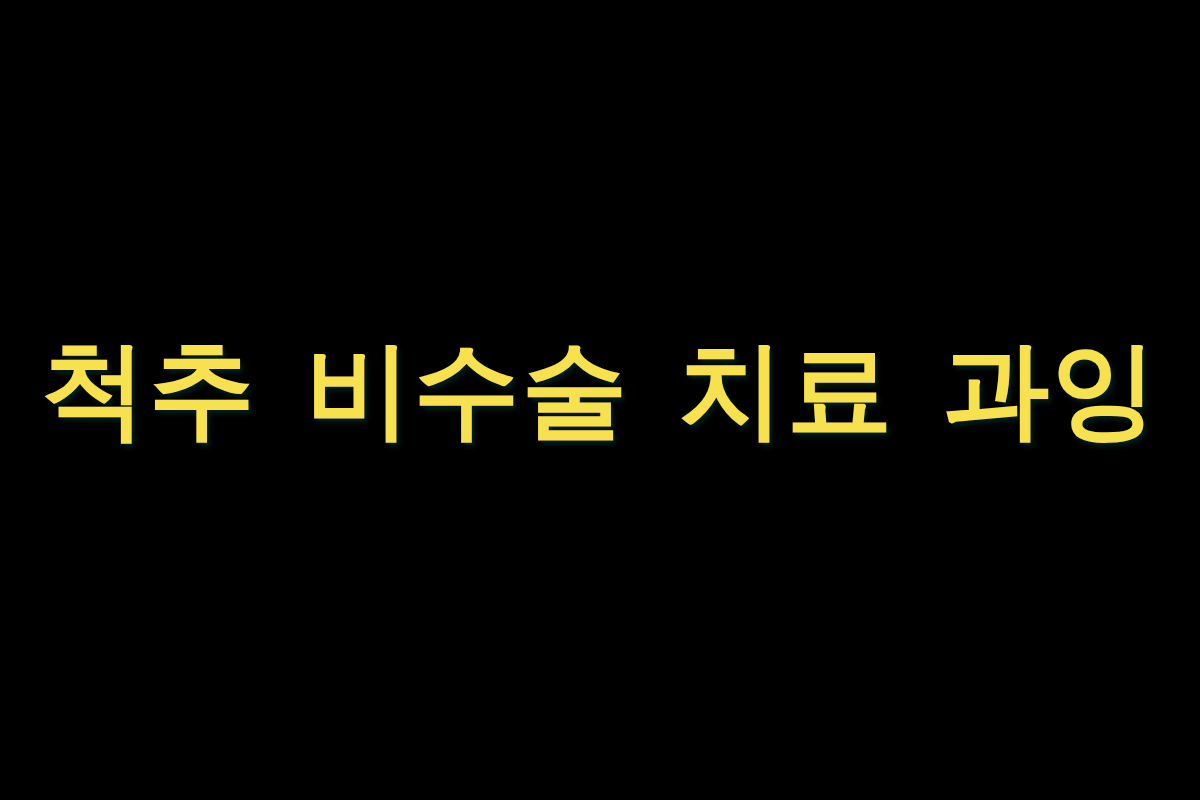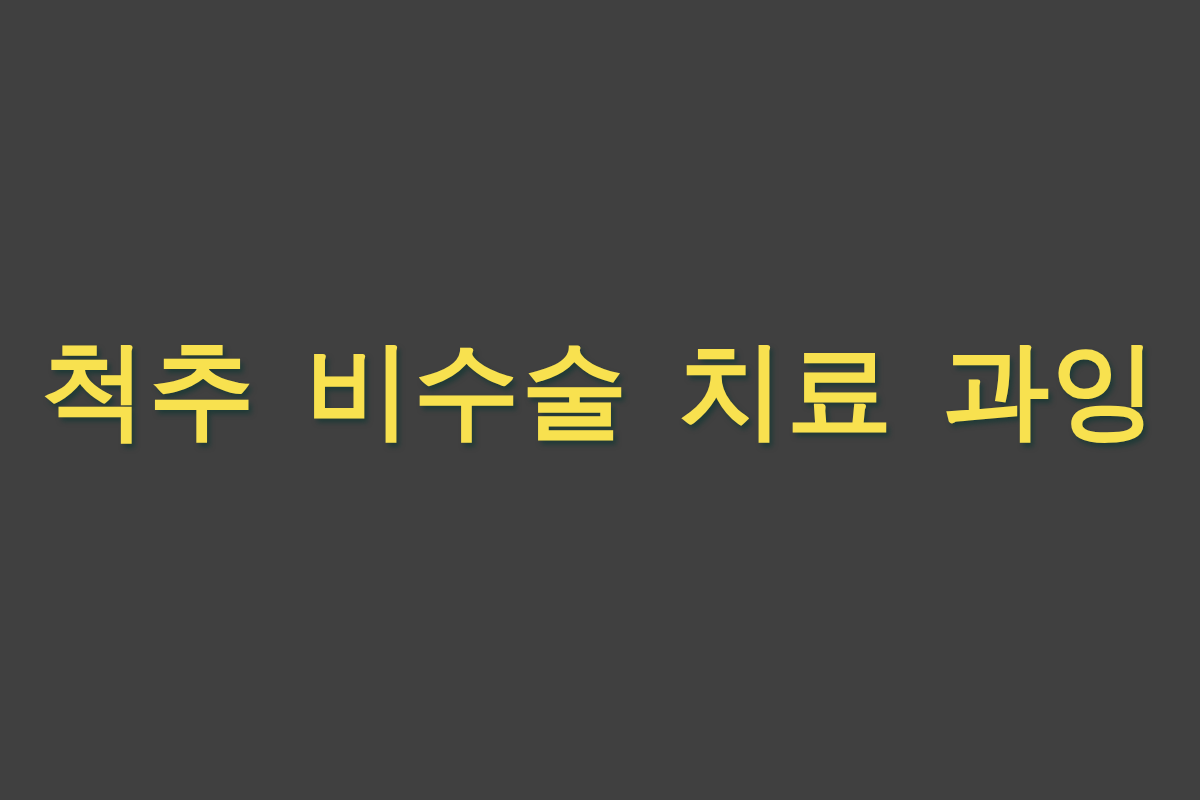--- a/index.html
+++ b/index.html
@@ -46,21 +46,21 @@
     word-spacing: 10px;
     white-space: nowrap;
     
     text-shadow: 3px 4px 5px rgba(6, 52, 47, 0.55);
     -webkit-font-smoothing: antialiased;
   }
 </style>
 </head>
 <body>
 
-<div id="poster" style="background: #404040;">
+<div id="poster" style="background: #000000;">
 
   <div id="headline-block">
 
     <span class="headline-line" style="color: rgb(248, 225, 79); text-shadow: rgba(6, 52, 47, 0.55) 3px 4px 5px; font-size: 106px; line-height: 140.98px;">척추 비수술 치료 과잉</span>
 
 
   </div>
 
 </div>
 

